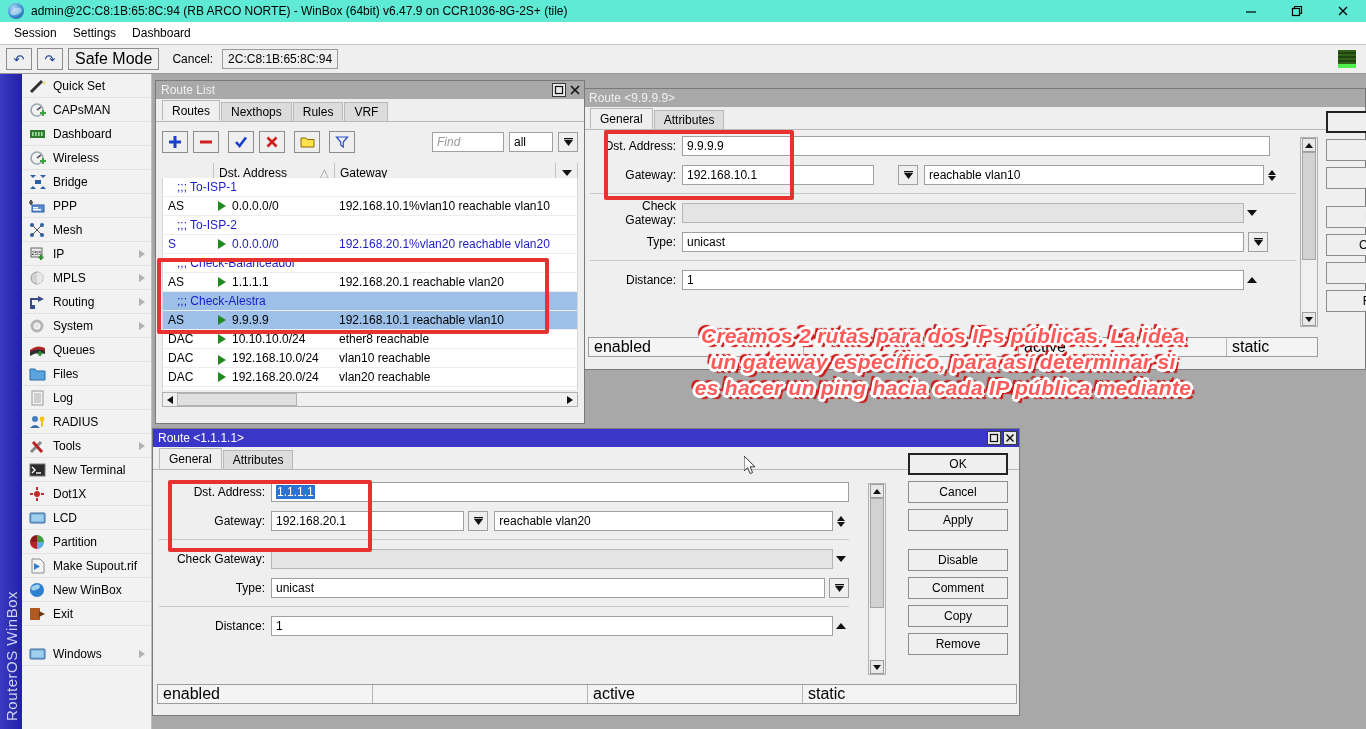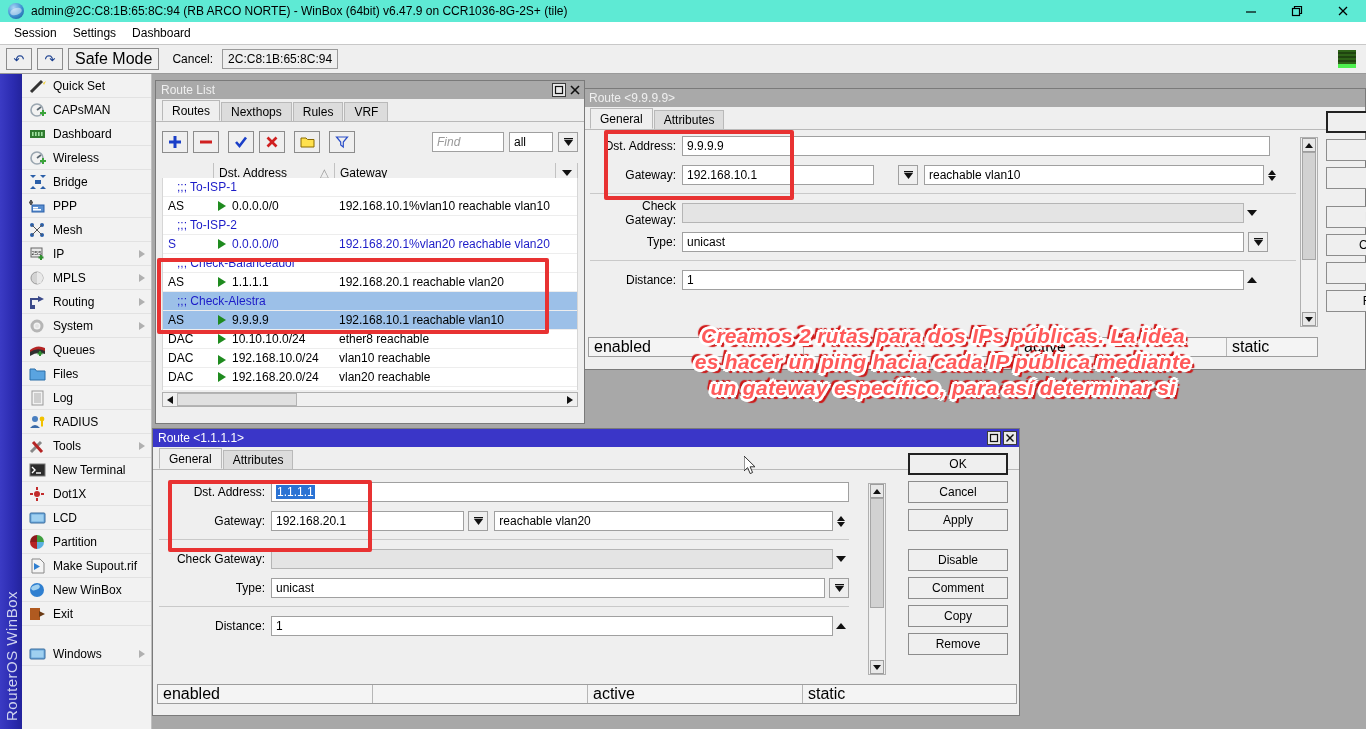--- a/index.html
+++ b/index.html
@@ -735,22 +735,22 @@
       <div class="hsbtn">
           <div class="tri-rt" style="border-left-width:6px;border-top-width:4px;border-bottom-width:4px;"></div>
         </div>
     </div>
   </div>
 
   <div class="redbox" style="left:157px; top:258px; width:392px; height:76px;"></div>
 
   <div class="overlay" style="left:613px; top:323px; width:660px;">
     <div>Creamos 2 rutas para dos IPs públicas. La idea</div>
+    <div>un gateway específico, para así determinar si</div>
     <div>es hacer un ping hacia cada IP pública mediante</div>
-    <div>un gateway específico, para así determinar si</div>
   </div>
 
   <div class="win" style="left:152px; top:428px; width:868px; height:288px;">
     <div class="wtitle active">
       <span>Route &lt;1.1.1.1&gt;</span>
       <div class="wctl">
         <div class="b">
           <svg width="10" height="10" viewBox="0 0 10 10">
               <rect x="1.5" y="1.5" width="7" height="7" fill="none" stroke="#111" stroke-width="1.2"></rect>
             </svg>

